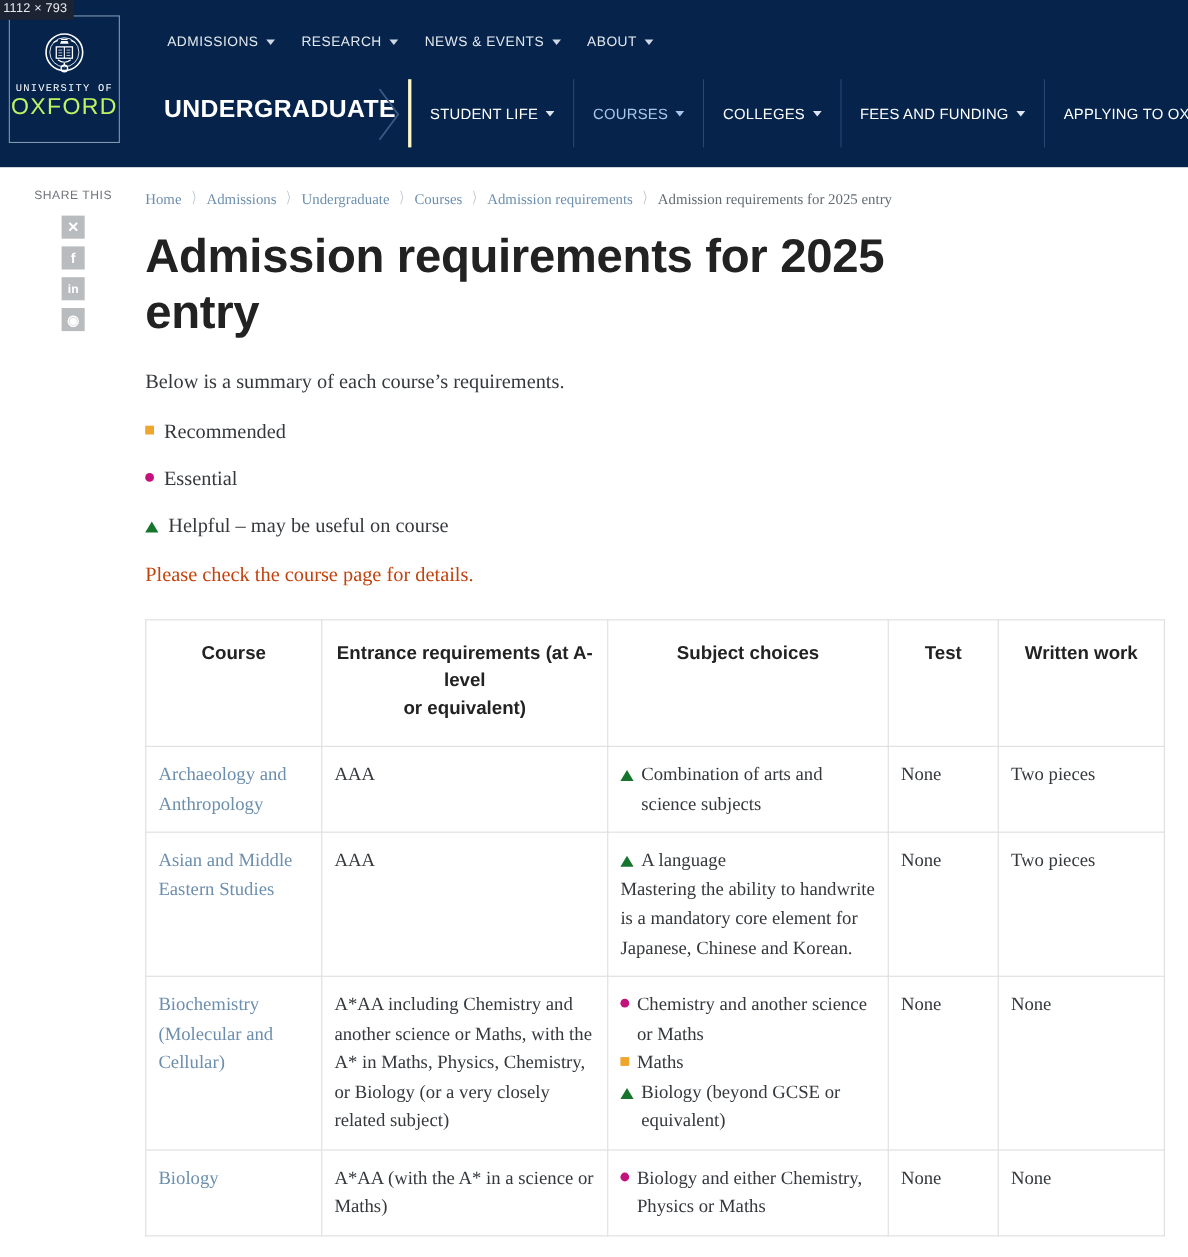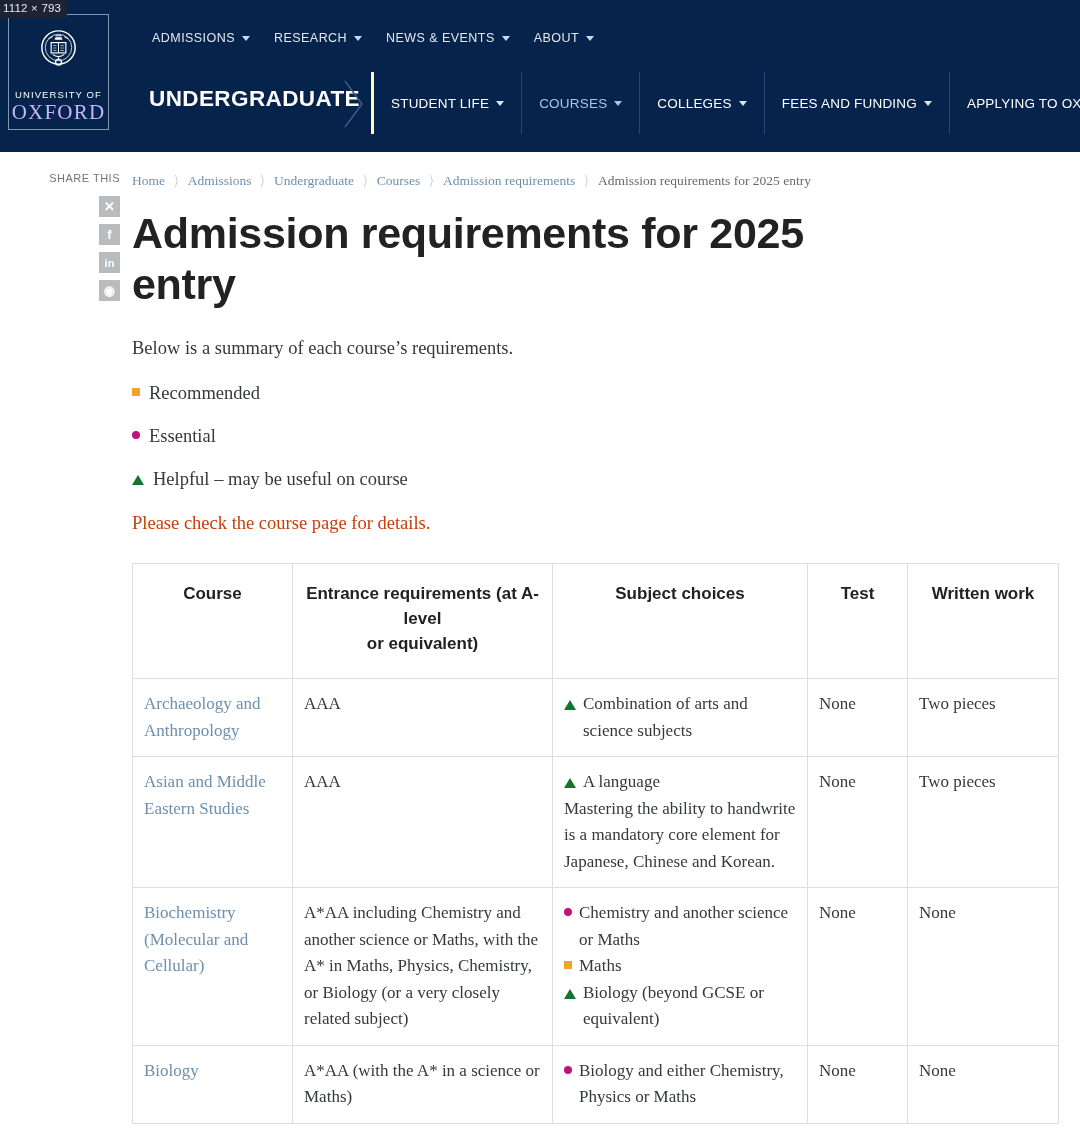--- a/index.html
+++ b/index.html
@@ -41,28 +41,28 @@
     border: 1px solid #8296b0;
     display: flex;
     flex-direction: column;
     align-items: center;
     justify-content: flex-start;
     padding-top: 9px;
   }
   .crest { width: 49px; height: 49px; display:block; }
   .logo-uni {
     color: #ffffff;
-    font-family: Liberation Sans, sans-serif;
+    font-family: Liberation Mono, monospace;
     font-size: 9.5px;
     letter-spacing: 1.1px;
-    margin-top: 16px;
+    margin-top: 2px;
   }
   .logo-oxford {
-    color: #c4b5fd;
-    font-family: Liberation Serif, serif;
+    color: #bef264;
+    font-family: Liberation Sans, sans-serif;
     font-size: 21px;
     letter-spacing: 1.2px;
     line-height: 24px;
   }
 
   
   .nav-primary {
     position: absolute;
     left: 152px; top: 31px;
     display: flex;
@@ -138,21 +138,21 @@
     padding-top: 20px;
   }
 
   
   .share-rail {
     position: absolute;
     left: 0; top: 20px;
     width: 120px;
     display: flex;
     flex-direction: column;
-    align-items: flex-end;
+    align-items: center;
     padding-left: 13px;
   }
   .share-label {
     color: #6e757c;
     font-family: "Liberation Sans", sans-serif;
     font-size: 11px;
     letter-spacing: .5px;
     margin-bottom: 12px;
   }
   .share-icon {

